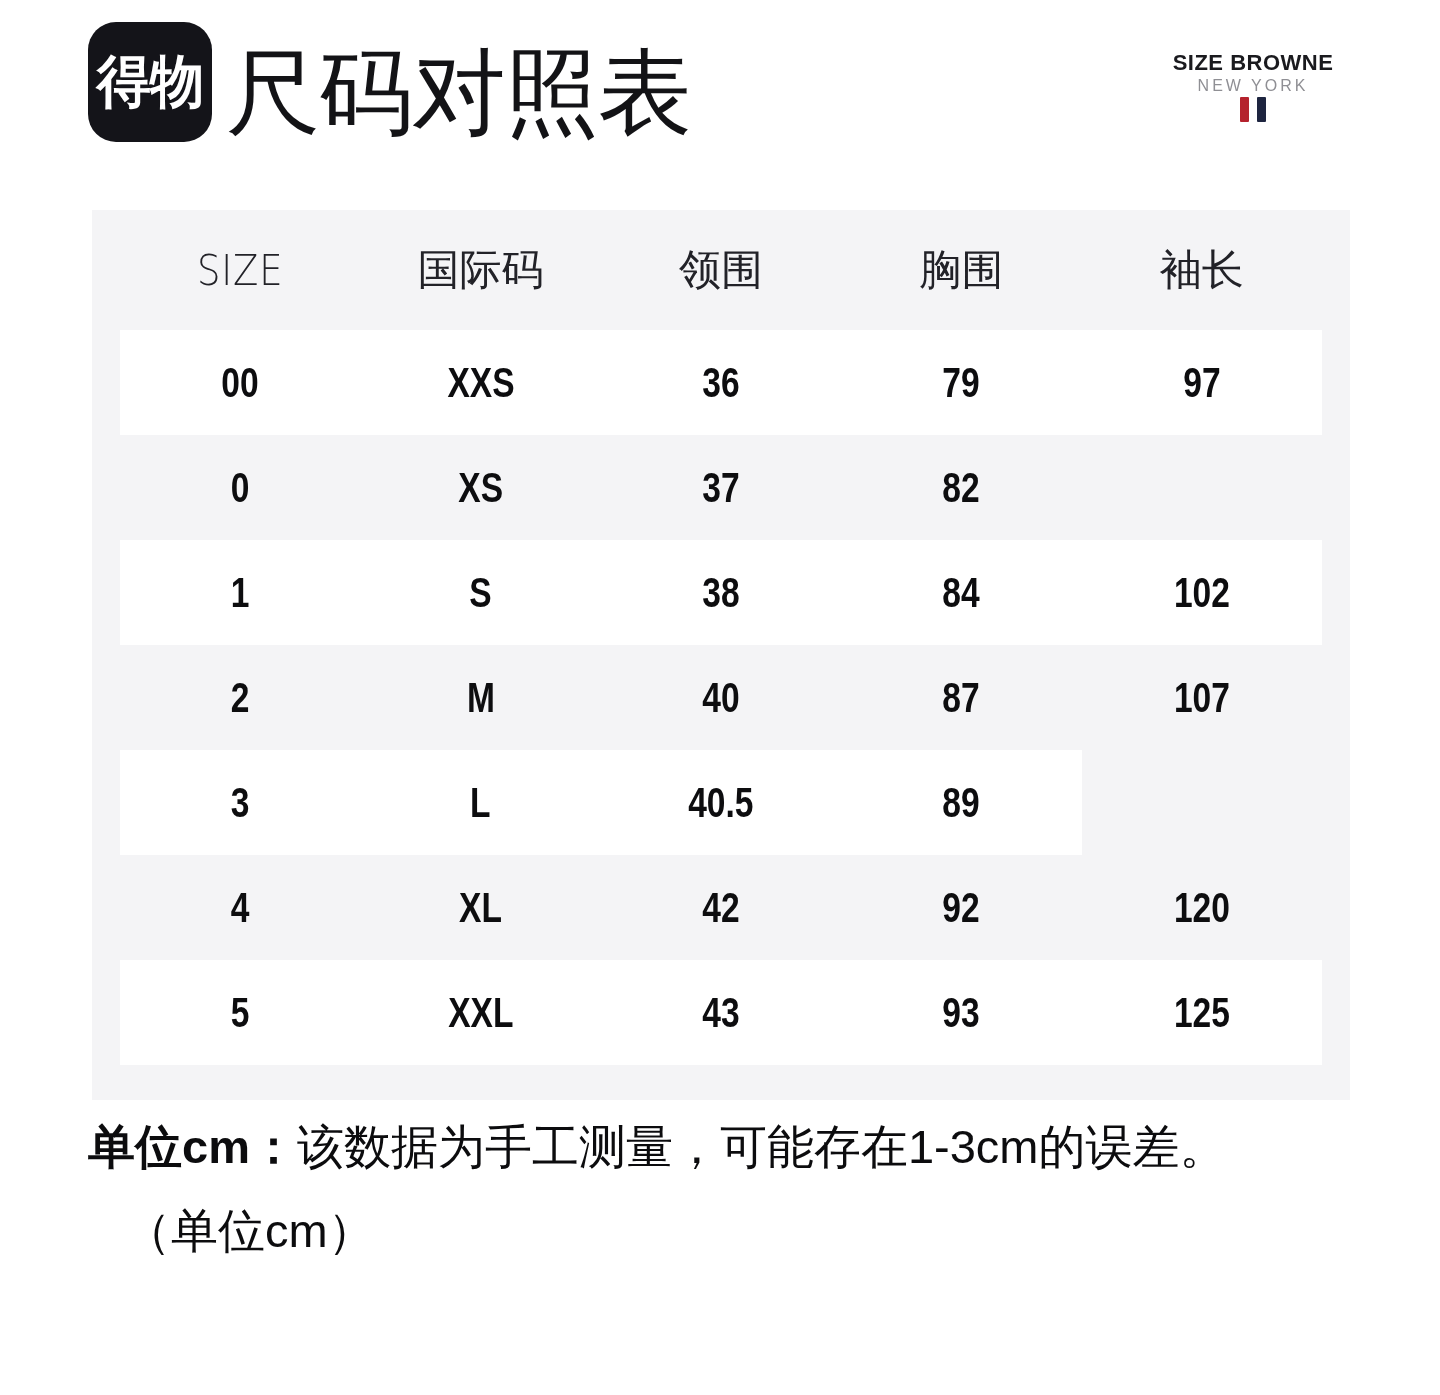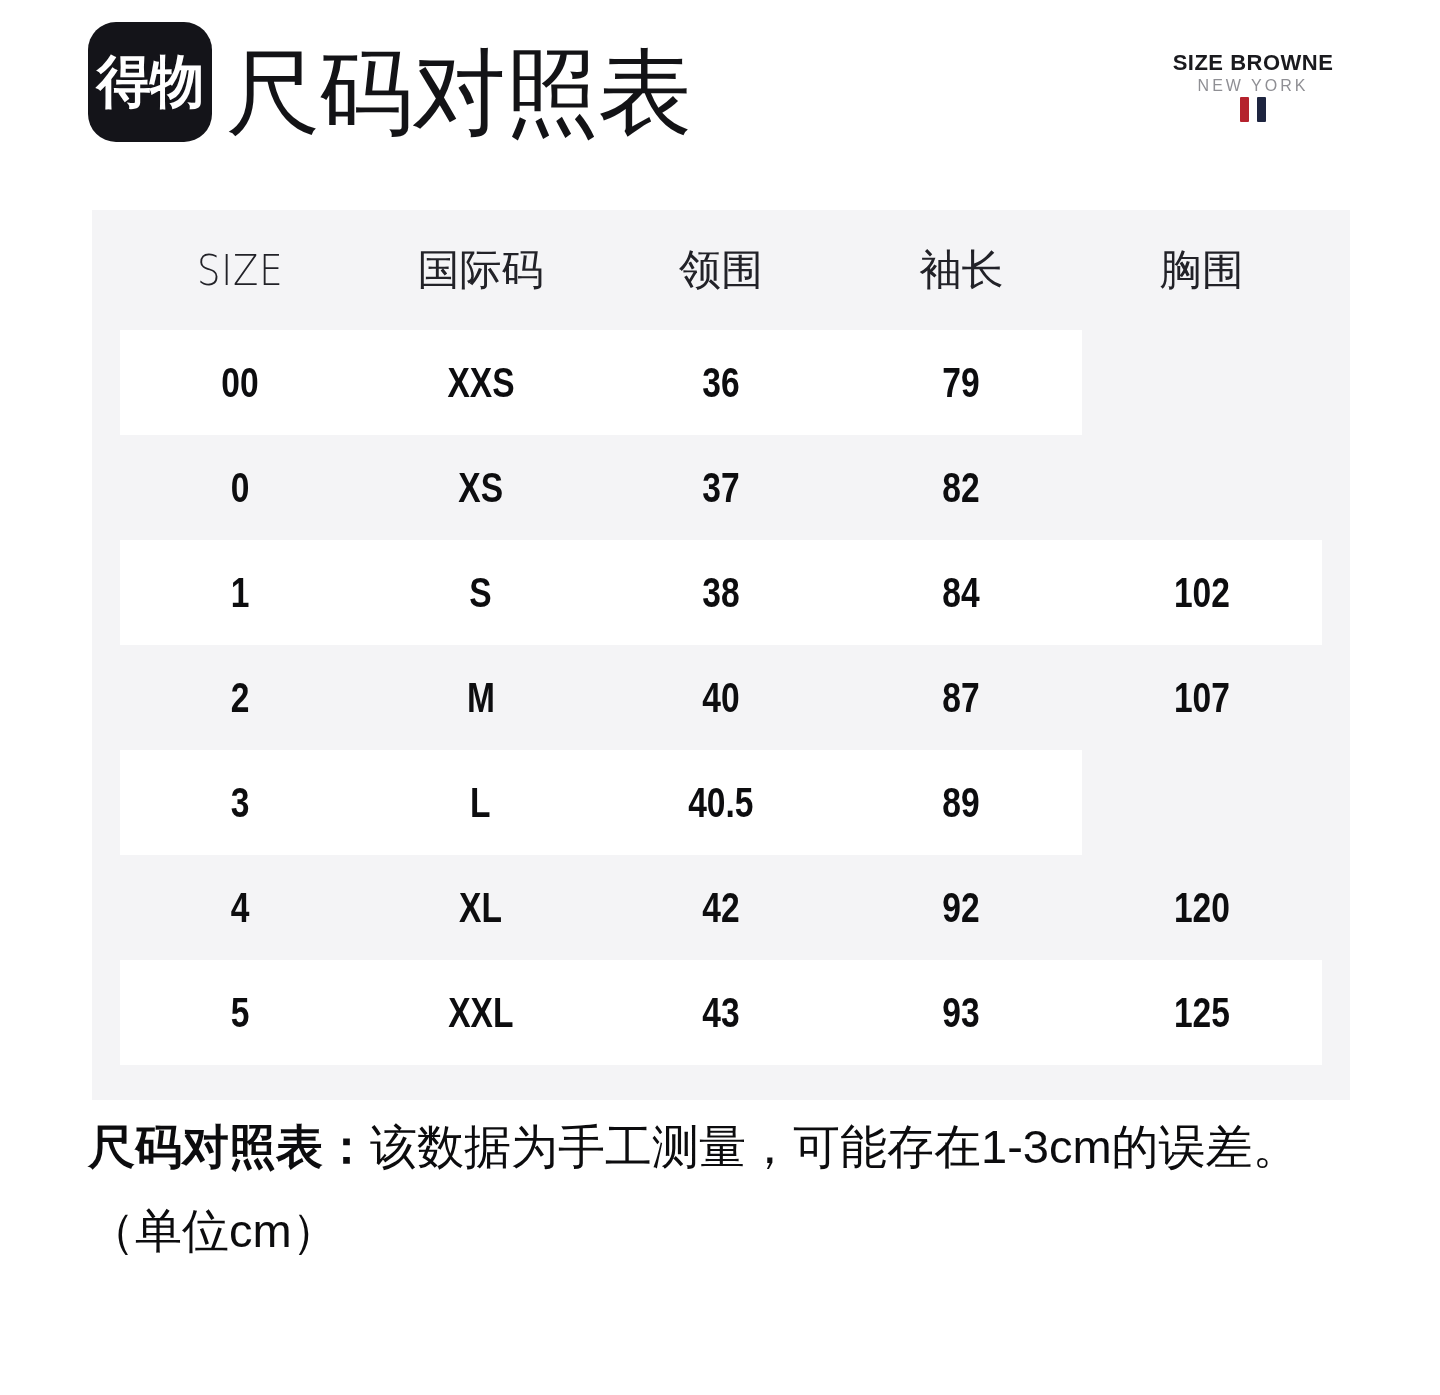--- a/index.html
+++ b/index.html
@@ -81,21 +81,21 @@
     font-size:43px; font-weight:700; color:var(--text-dark,#0d0d0f);
     transform:scaleX(0.78); white-space:nowrap;
   }
 
   
   .note {
     position:absolute; left:88px; top:1112px; width:1300px;
     font-size:47px; line-height:70px; color:#0c0c0e;
   }
   .note .lbl { font-weight:700; }
-  .note .unit-line { margin-top:14px; }
+  .note .unit-line { margin-top:14px;margin-left:36px; }
 </style>
 </head>
 <body>
 
 <div class="page">
 
   <div class="dewu-badge">
     <span>得物</span>
   </div>
 
@@ -115,40 +115,43 @@
         <div class="th latin">
           <span>SIZE</span>
         </div>
         <div class="th">
           <span>国际码</span>
         </div>
         <div class="th">
           <span>领围</span>
         </div>
         <div class="th">
+          <span>胸围</span>
+        </div>
+        <div class="th">
           <span>袖长</span>
-        </div>
-        <div class="th">
-          <span>胸围</span>
         </div>
       </div>
     <div class="tbody" id="table-body">
         <div class="trow zebra-white">
           <div class="cell">
             <span>00</span>
           </div>
           <div class="cell">
             <span>XXS</span>
           </div>
           <div class="cell">
             <span>36</span>
           </div>
           <div class="cell">
             <span>79</span>
           </div>
+          <div class="cell">
+            <span>97</span>
+          </div>
         </div>
         <div class="trow">
           <div class="cell">
             <span>0</span>
           </div>
           <div class="cell">
             <span>XS</span>
           </div>
           <div class="cell">
             <span>37</span>
@@ -236,17 +239,17 @@
             <span>93</span>
           </div>
           <div class="cell">
             <span>125</span>
           </div>
         </div>
       </div>
   </div>
 
   <div class="note">
-    <div><span class="lbl">尺码对照表：</span><span>该数据为手工测量，可能存在1-3cm的误差。</span></div>
+    <div><span class="lbl">单位cm：</span><span>该数据为手工测量，可能存在1-3cm的误差。</span></div>
     <div class="unit-line">（单位cm）</div>
   </div>
 
 </div>
 
 </body></html>

